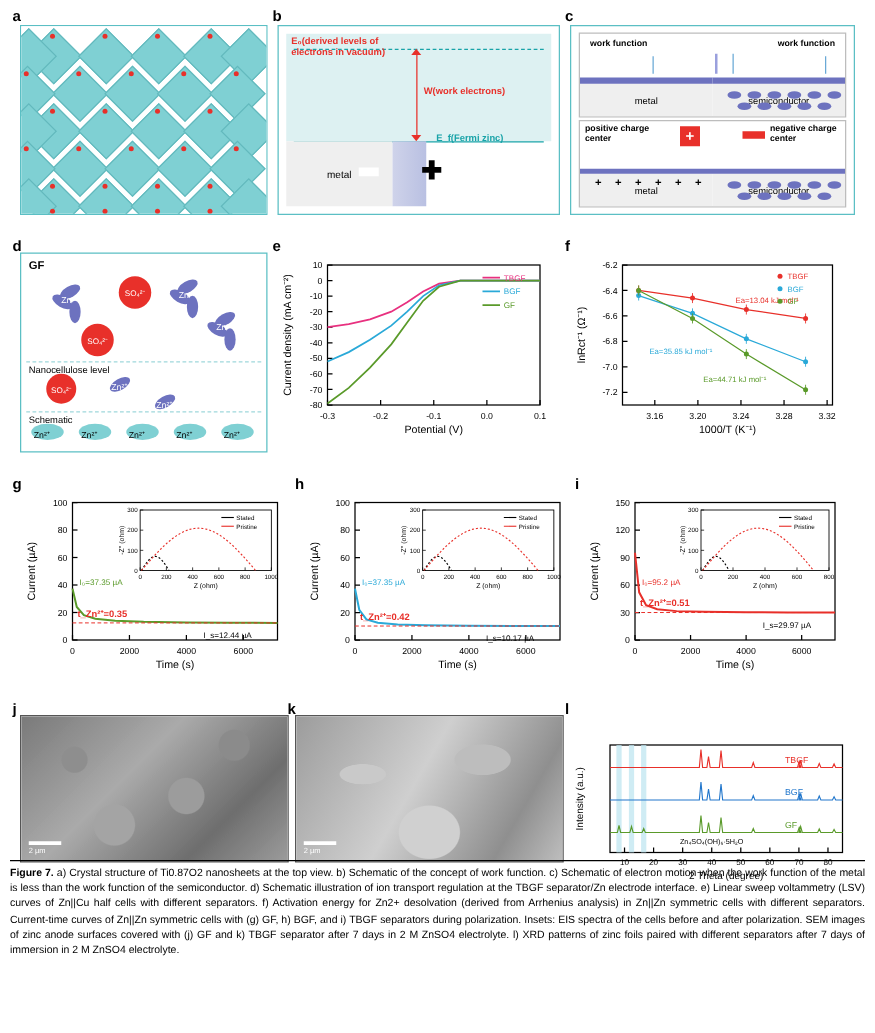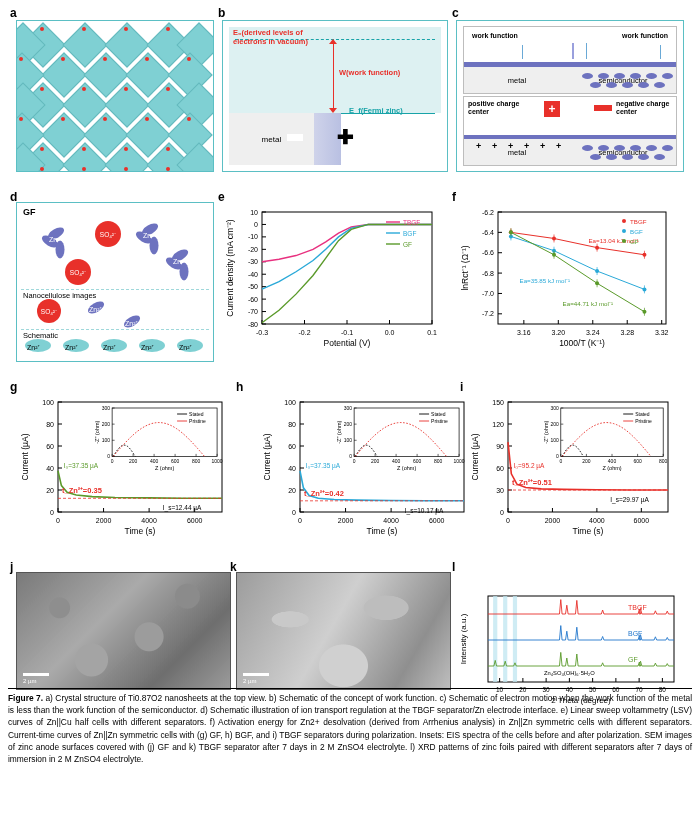--- a/index.html
+++ b/index.html
@@ -55,21 +55,21 @@
 
   .d-inner{position:absolute;left:4px;top:4px;right:4px;bottom:4px;font-size:7.5px;}
   .d-dash{position:absolute;left:0;right:0;border-top:1px dashed #9fd8db;}
   .znion{position:absolute;width:18px;height:9px;border-radius:50%;background:#6d72bf;transform:rotate(-30deg);}
   .so4{position:absolute;border-radius:50%;background:#e8302a;color:#fff;display:flex;align-items:center;justify-content:center;font-size:6.5px;}
   .sheet{position:absolute;width:26px;height:13px;border-radius:50%;background:#7fd0d3;}
   .zn-lab{position:absolute;font-size:7px;}
 
   
   #pg{left:8px;top:386px;width:222px;height:168px;}
-  #ph{left:250px;top:386px;width:222px;height:168px;}
+  #ph{left:234px;top:386px;width:222px;height:168px;}
   #pi{left:458px;top:386px;width:218px;height:168px;}
 
   
   #pj{left:8px;top:566px;width:215px;height:118px;}
   #pk{left:228px;top:566px;width:215px;height:118px;}
   #pl{left:448px;top:584px;width:228px;height:118px;}
   .sem{position:absolute;inset:0;background:
       radial-gradient(circle at 20% 30%, #8d8d8d 0 10px, transparent 11px),
       radial-gradient(circle at 62% 55%, #9b9b9b 0 14px, transparent 15px),
       radial-gradient(circle at 80% 20%, #8a8a8a 0 12px, transparent 13px),
@@ -158,21 +158,21 @@
   <div class="plabel" style="left:210px;top:0;">b</div>
   <div class="panel bx" id="pb">
     <div class="b-inner">
       <div class="b-top"></div>
       <div class="b-dash" style="top:12px;"></div>
       <div class="b-line" style="top:86px;"></div>
       <div class="b-txt" style="left:4px;top:2px;width:92px;">E₀(derived levels of electrons in vacuum)</div>
       <div class="b-arrow" style="left:104px;top:14px;height:70px;"></div>
       <div style="position:absolute;left:100px;top:12px;width:0;height:0;border-left:4px solid transparent;border-right:4px solid transparent;border-bottom:5px solid #e8302a;"></div>
       <div style="position:absolute;left:100px;top:81px;width:0;height:0;border-left:4px solid transparent;border-right:4px solid transparent;border-top:5px solid #e8302a;"></div>
-      <div class="b-txt" style="left:110px;top:42px;">W(work function)</div>
+      <div class="b-txt" style="left:110px;top:42px;">W(work electrons)</div>
       <div class="b-txt" style="left:120px;top:80px;color:#18a3a8;">E_f(Fermi zinc)</div>
       <div class="b-bot">
         <div class="b-metal">metal</div>
         <div class="b-grad"></div>
       </div>
       <div class="whitebox" style="left:58px;bottom:24px;width:16px;height:7px;"></div>
       <div class="plus-box" style="left:108px;bottom:16px;">✚</div>
     </div>
   </div>
 
@@ -250,21 +250,21 @@
 
       <div class="znion" style="left:150px;top:44px;"></div>
       <div class="znion" style="left:144px;top:52px;transform:rotate(30deg);"></div>
       <div class="znion" style="left:154px;top:60px;transform:rotate(90deg);"></div>
       <div class="zn-lab" style="left:152px;top:50px;color:#fff;">Zn²⁺</div>
 
       <div class="so4" style="left:74px;top:14px;width:26px;height:26px;">SO₄²⁻</div>
       <div class="so4" style="left:44px;top:52px;width:26px;height:26px;">SO₄²⁻</div>
 
       <div class="d-dash" style="top:82px;"></div>
-      <div style="position:absolute;left:2px;top:84px;font-size:7.5px;">Nanocellulose images</div>
+      <div style="position:absolute;left:2px;top:84px;font-size:7.5px;">Nanocellulose level</div>
       <div class="so4" style="left:16px;top:92px;width:24px;height:24px;">SO₄²⁻</div>
       <div class="znion" style="left:66px;top:96px;"></div>
       <div class="zn-lab" style="left:68px;top:98px;color:#fff;">Zn²⁺</div>
       <div class="znion" style="left:102px;top:110px;"></div>
       <div class="zn-lab" style="left:104px;top:112px;color:#fff;">Zn²⁺</div>
 
       <div class="d-dash" style="top:122px;"></div>
       <div style="position:absolute;left:2px;top:124px;font-size:7.5px;">Schematic</div>
 
       <div class="sheet" style="left:4px;top:132px;"></div>

